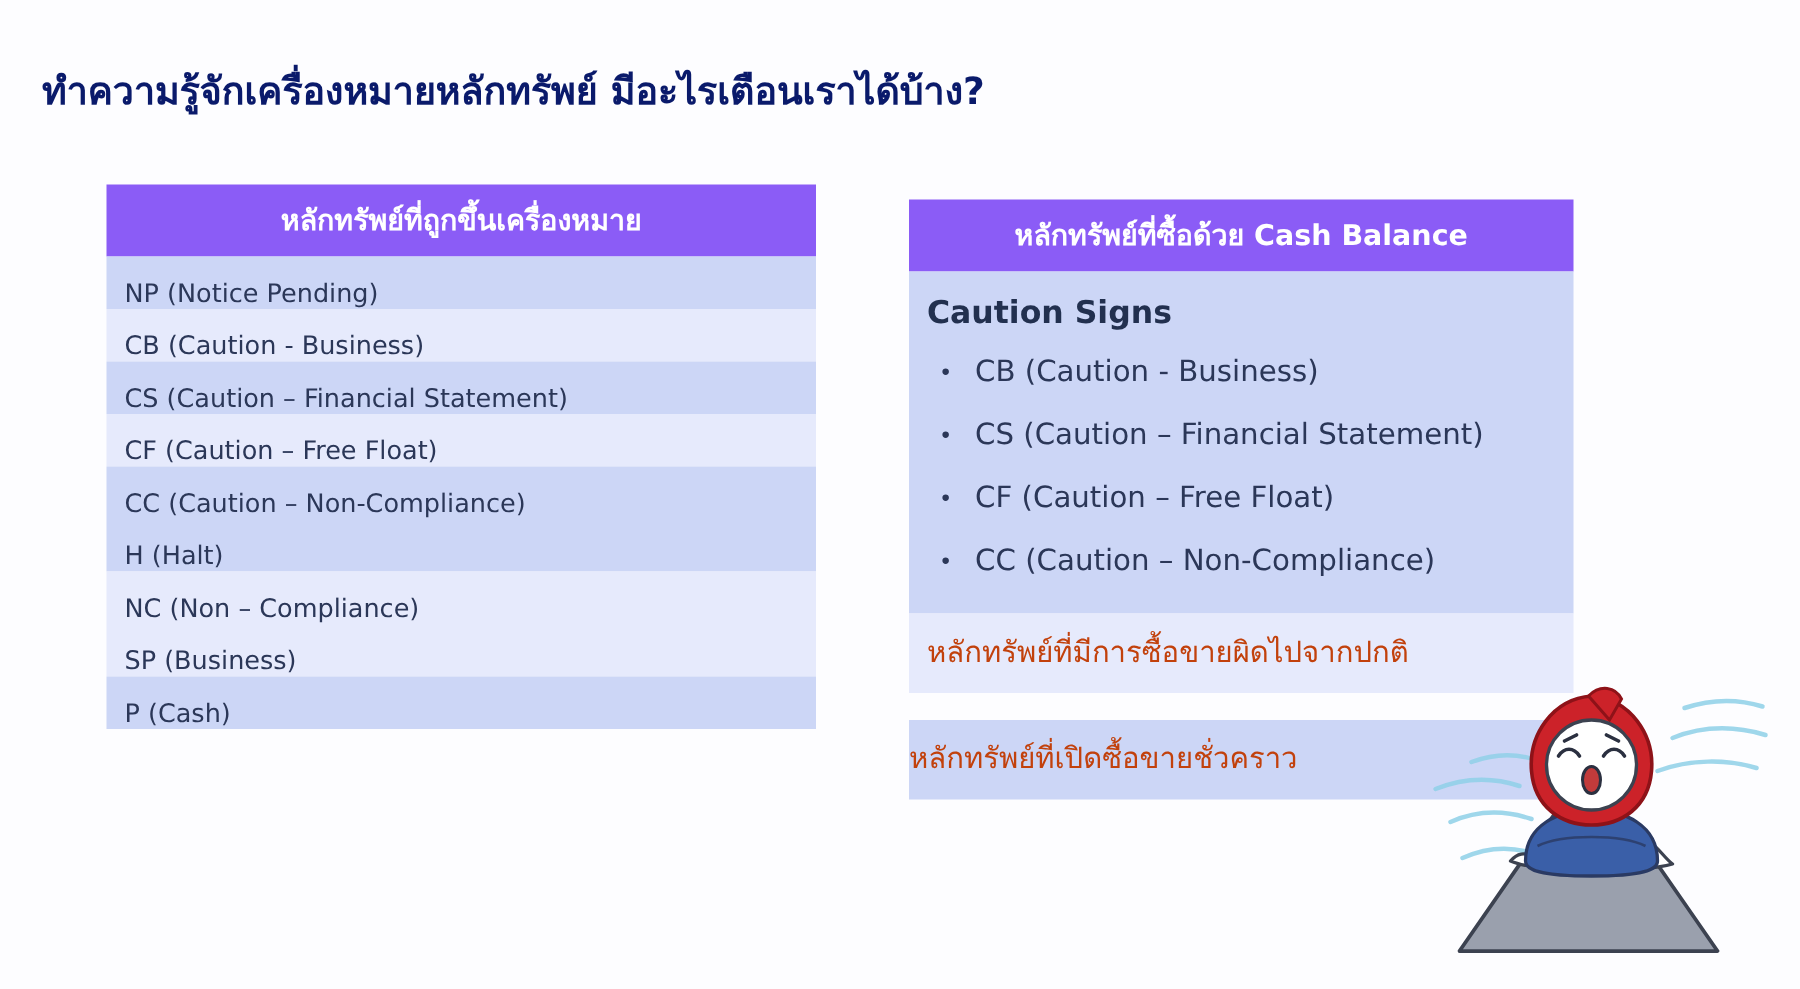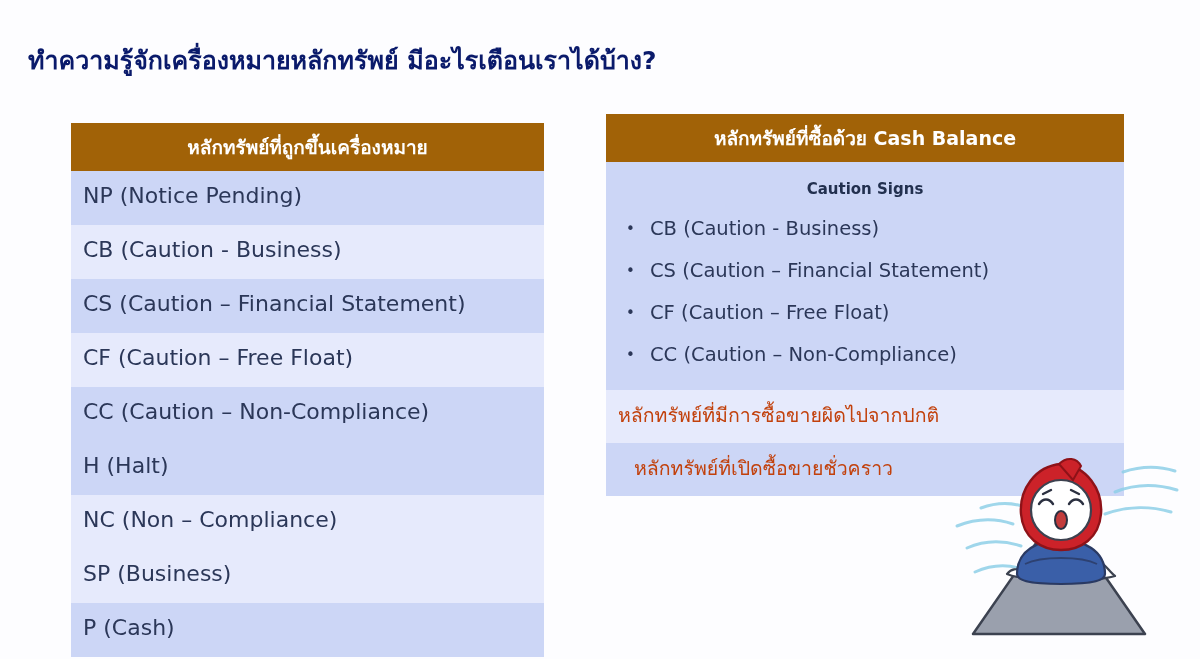--- a/index.html
+++ b/index.html
@@ -33,61 +33,60 @@
     position: absolute;
     box-sizing: border-box;
   }
   .table-left {
     left: 71px;
     top: 123px;
     width: 473px;
   }
   .table-right {
     left: 606px;
-    top: 114px;
-    width: 518px;
+    top: 133px;
+    width: 443px;
   }
 
   .t-header {
-    background: #a16207;
+    background: #8b5cf6;
     color: #ffffff;
     font-size: 19px;
     font-weight: bold;
     text-align: center;
     height: 48px;
     line-height: 48px;
     white-space: nowrap;
     overflow: hidden;
   }
 
   .t-row {
-    height: 54px;
+    height: 35px;
     line-height: 50px;
     padding-left: 12px;
-    font-size: 22px;
+    font-size: 17px;
     color: #2b3758;
     white-space: nowrap;
     overflow: hidden;
     box-sizing: border-box;
   }
   .shade-dark { background: #ccd6f6; }
   .shade-light { background: #e6eafc; }
 
   
   .blk {
     box-sizing: border-box;
     padding: 12px 12px 14px 12px;
   }
   .blk-title {
-    font-size: 15px;
+    font-size: 21px;
     font-weight: bold;
     color: #22304f;
     margin: 2px 0 6px 0;
     line-height: 26px;
-    text-align: center;
   }
   .blk-list {
     list-style: none;
     margin: 0;
     padding: 0;
   }
   .blk-list li {
     position: relative;
     padding-left: 32px;
     font-size: 19.5px;
@@ -103,21 +102,21 @@
     font-size: 15px;
     color: #2b3758;
   }
   .blk-line {
     font-size: 19.5px;
     color: #c2410c;
     line-height: 39px;
     white-space: nowrap;
   }
   .blk-2 { padding: 6px 12px 8px 12px; }
-  .blk-3 { padding: 6px 12px 8px 28px; }
+  .blk-3 { padding: 6px 12px 8px 0; margin-top: 18px; }
 
   
   .mascot {
     position: absolute;
     left: 955px;
     top: 452px;
     width: 245px;
     height: 207px;
     pointer-events: none;
   }

